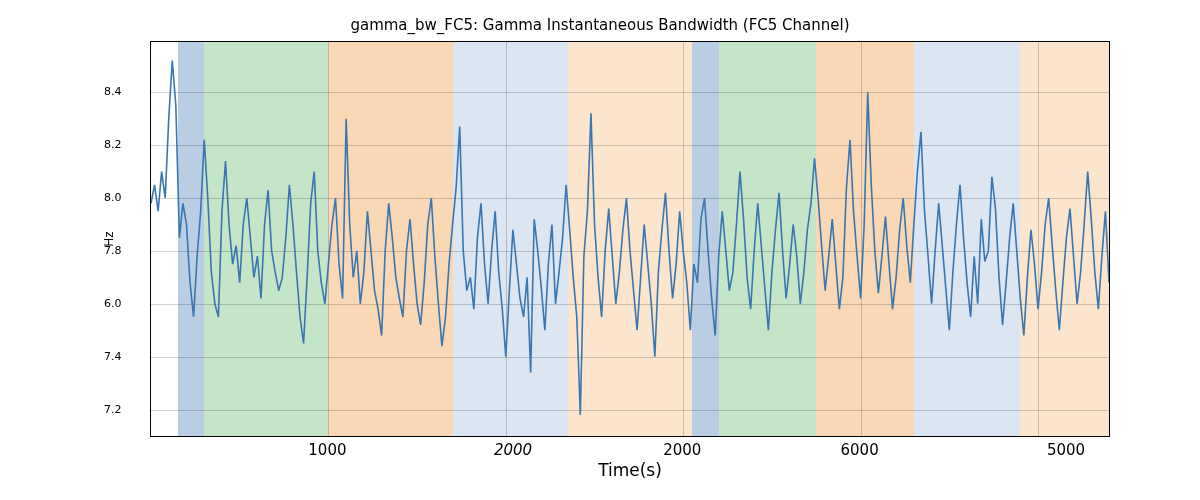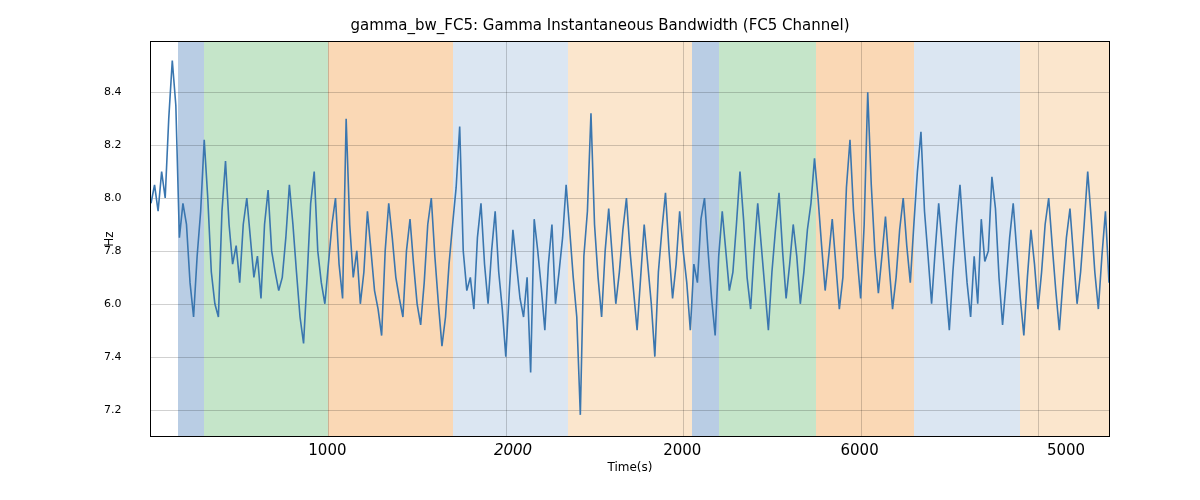--- a/index.html
+++ b/index.html
@@ -46,21 +46,21 @@
     text-align: center;
     font-size: 12px;
     color: #000;
   }
   .xlabel {
     position: absolute;
     left: 150px;
     top: 460px;
     width: 960px;
     text-align: center;
-    font-size: 12px;
+    font-size: 17px;
     color: #000;
   }
   .ytick-label {
     position: absolute;
     right: 1056px; 
     width: 40px;
     text-align: left;
     font-size: 11px;
     color: #000;
     transform: translateY(-50%);

